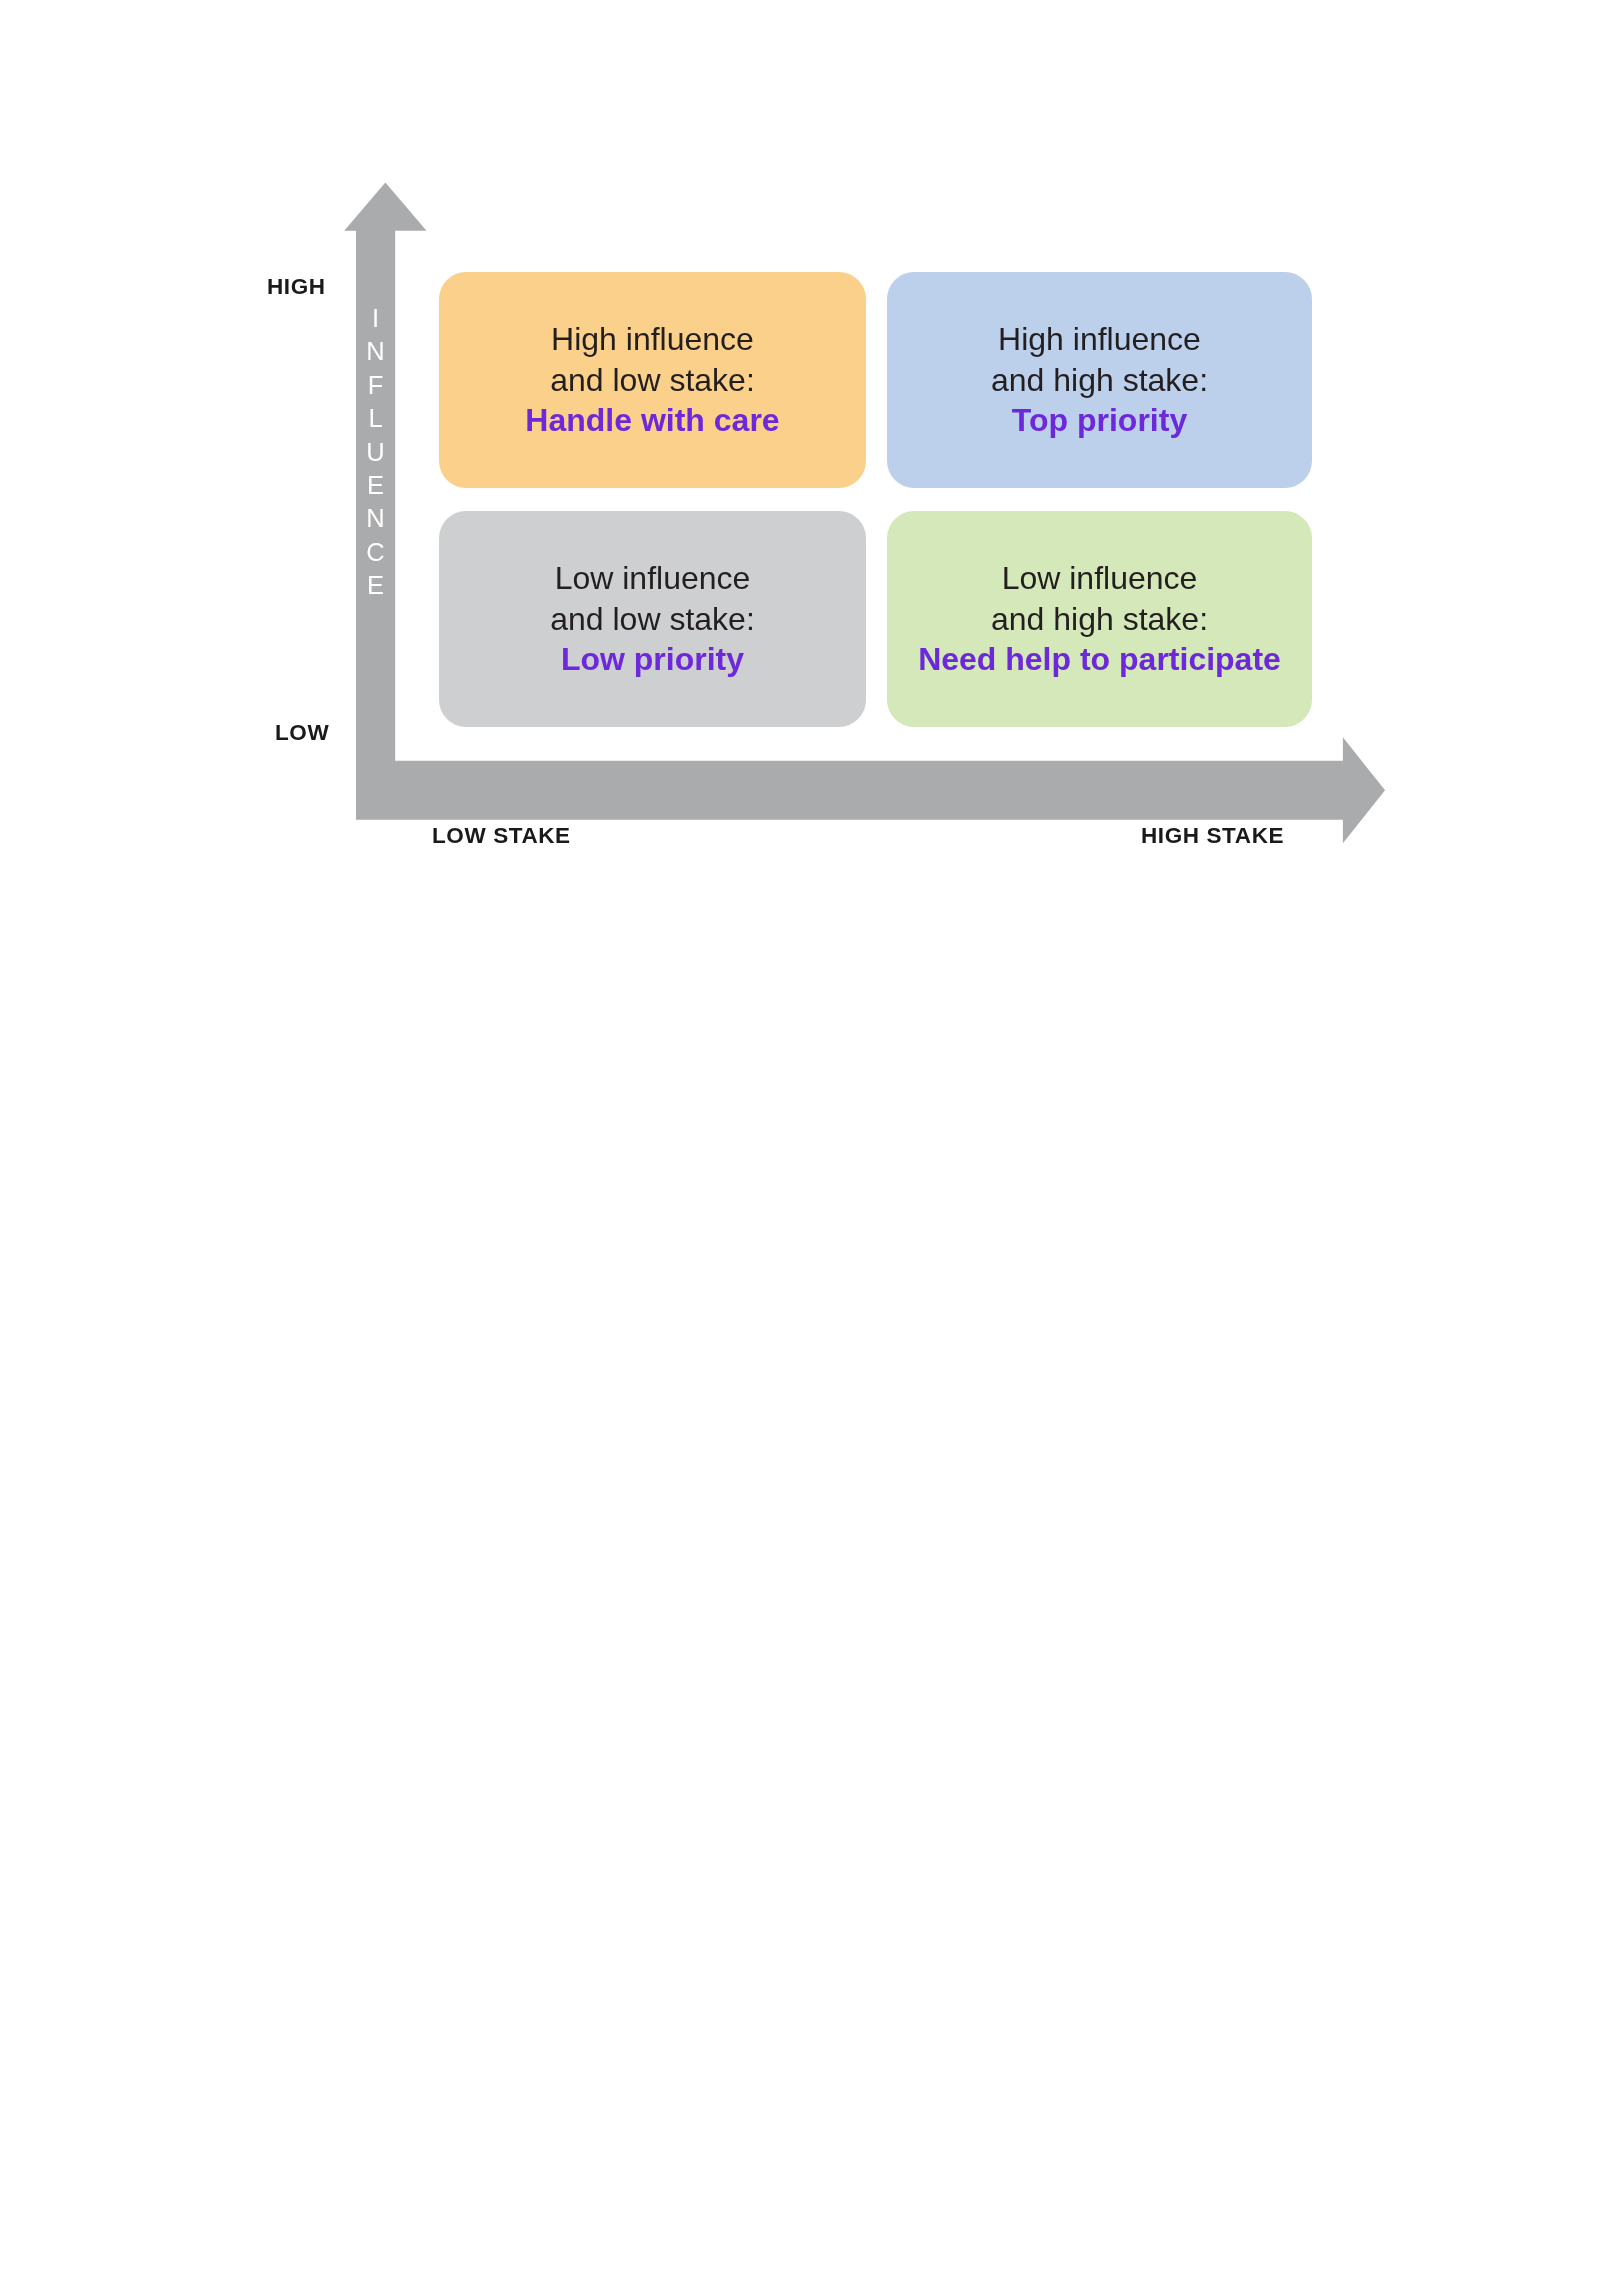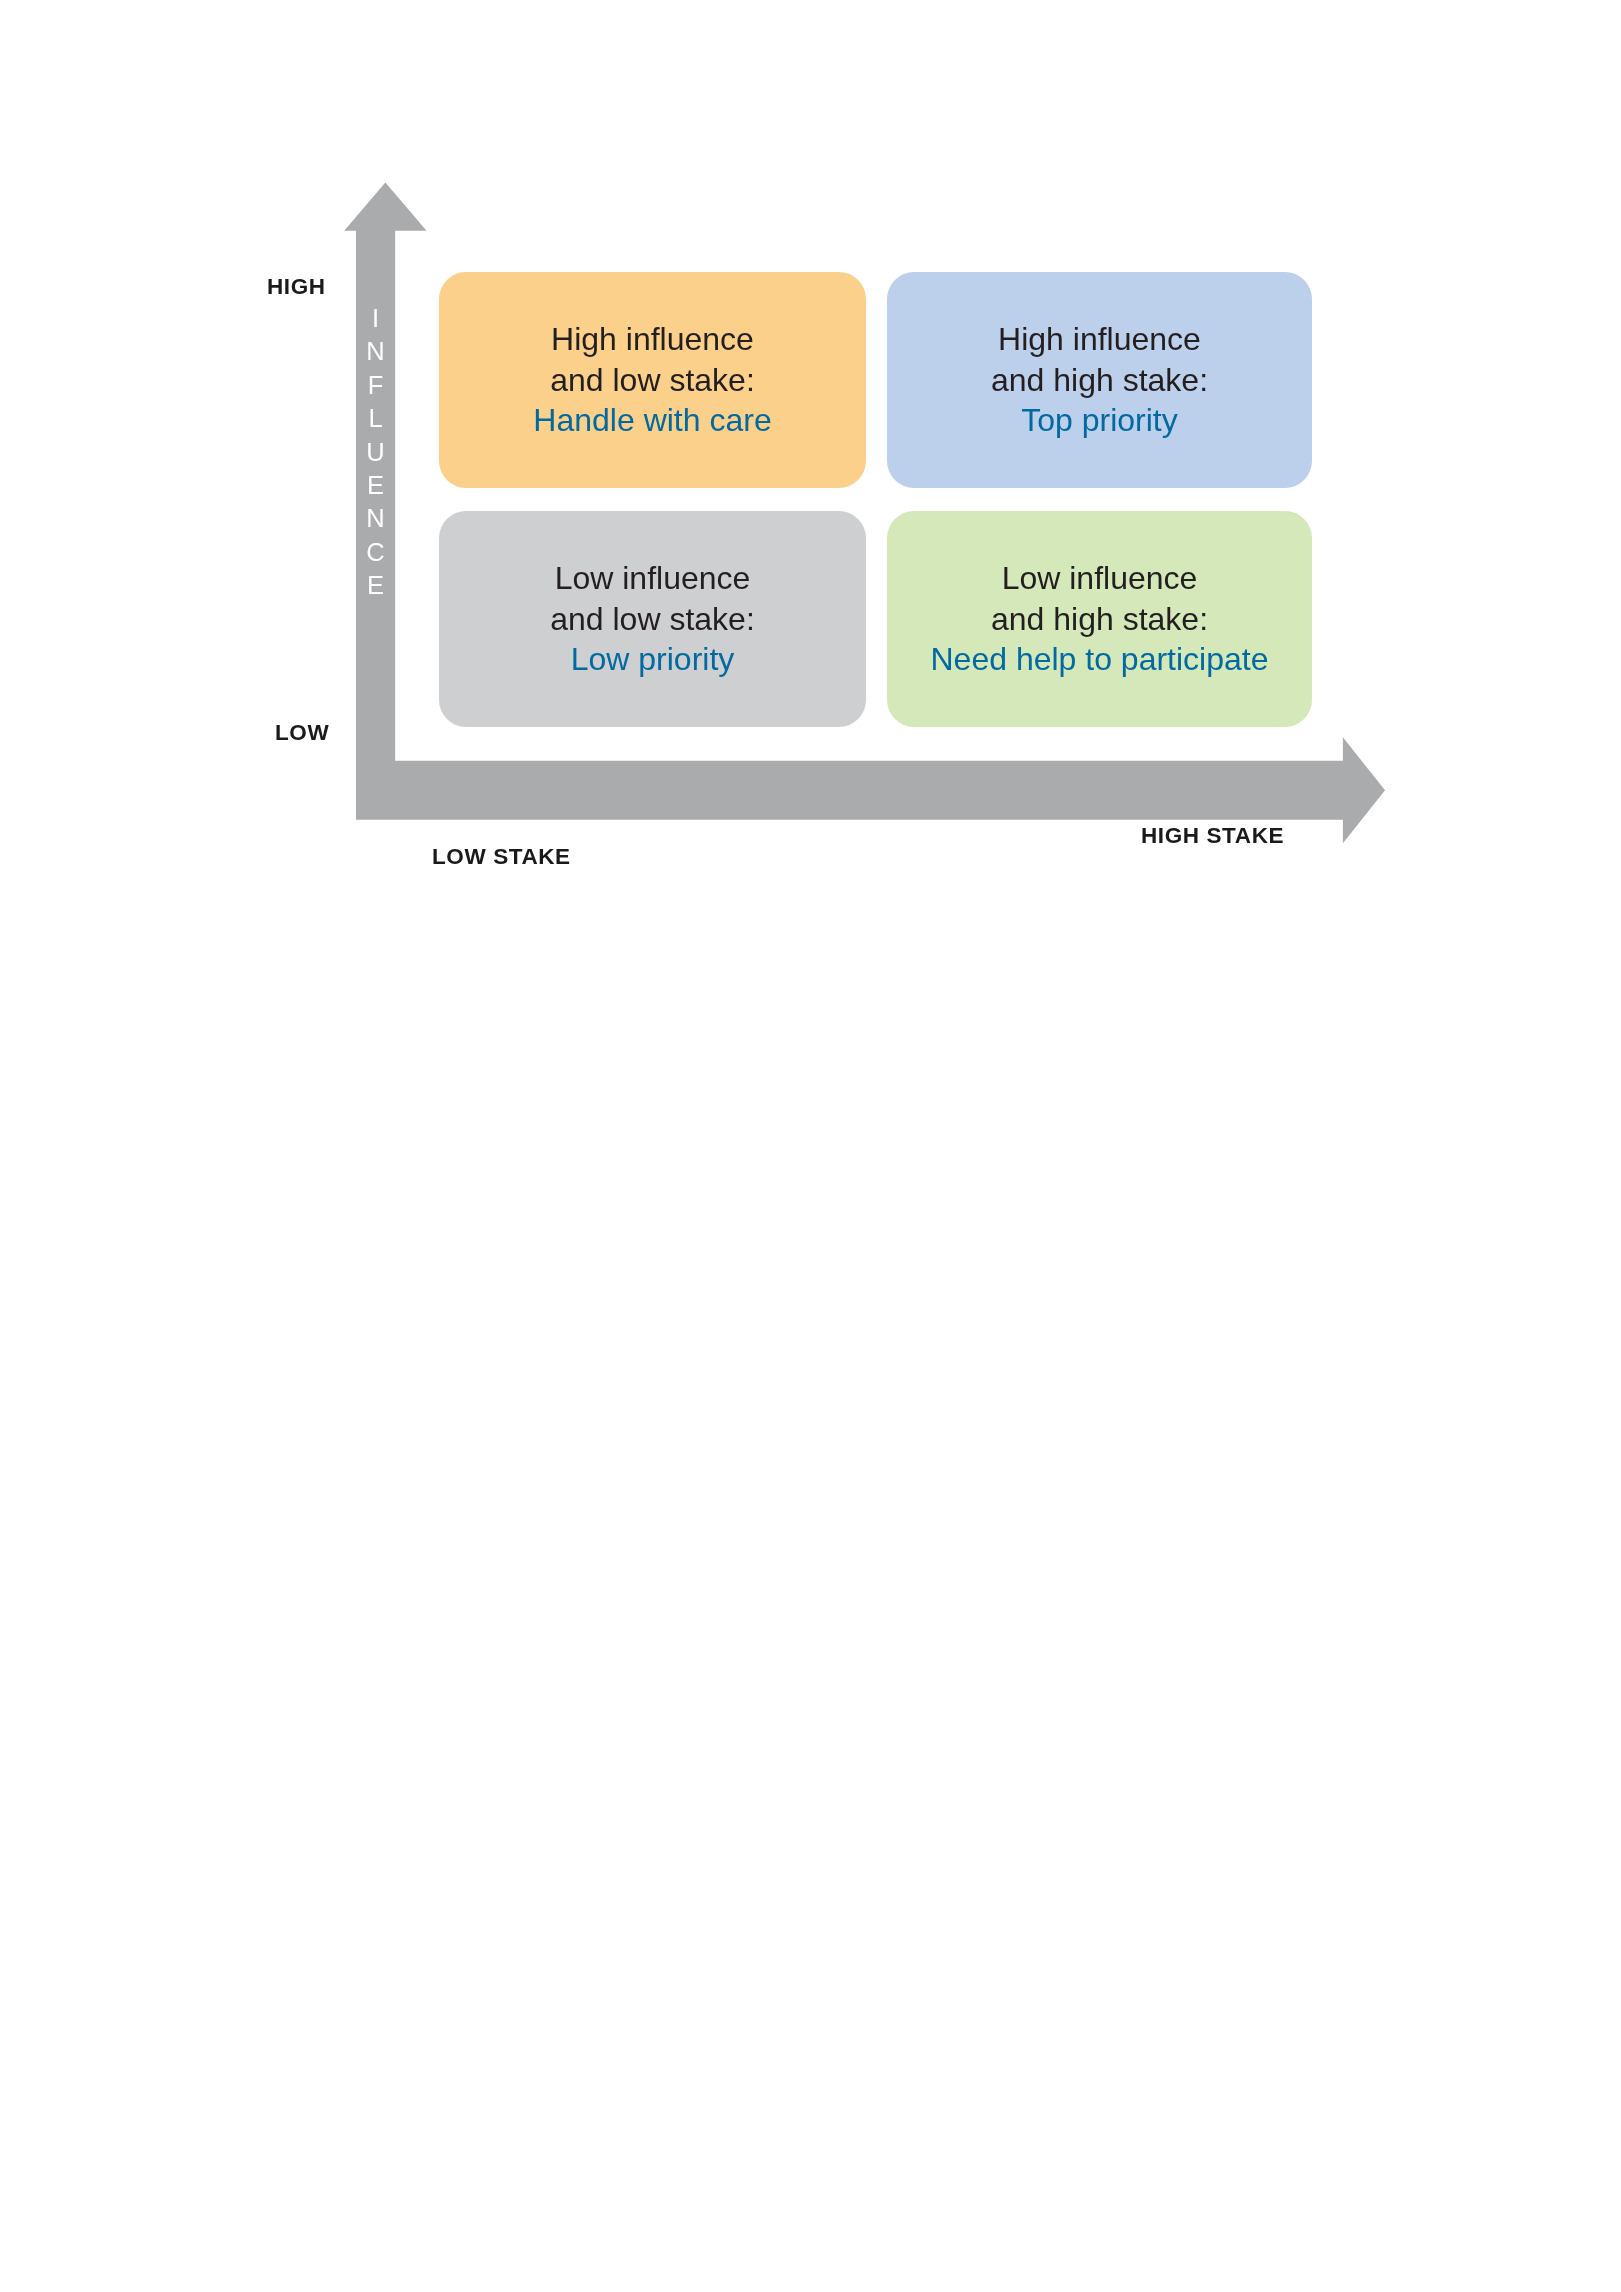--- a/index.html
+++ b/index.html
@@ -37,21 +37,21 @@
   .axis-end-label {
     position: absolute;
     font-size: 22.5px;
     font-weight: 700;
     color: #1a1a1a;
     letter-spacing: 0.6px;
     white-space: nowrap;
   }
   #label-high      { left: 256px; top: 274px; }
   #label-low       { left: 264px; top: 720px; text-align: center; }
-  #label-low-stake { left: 421px; top: 823px; margin-top: 21px; }
+  #label-low-stake { left: 421px; top: 823px; }
   #label-high-stake{ left: 1130px; top: 823px; }
 
   
   #influence-title {
     position: absolute;
     left: 345px;
     top: 302px;
     width: 39px;
     display: flex;
     flex-direction: column;
@@ -85,21 +85,22 @@
     flex-direction: column;
     align-items: center;
     justify-content: center;
     text-align: center;
     font-size: 32px;
     line-height: 1.28;
     color: #231f20;
     box-sizing: border-box;
   }
   .quadrant .accent {
-    color: #0369a1;
+    color: #6d28d9;
+    font-weight: bold;
   }
 
   #q-top-left     { left: 428px;  top: 272px; width: 427px; height: 216px; background: #fbd08a; }
   #q-top-right    { left: 876px;  top: 272px; width: 425px; height: 216px; background: #bccfeb; }
   #q-bottom-left  { left: 428px;  top: 511px; width: 427px; height: 216px; background: #cecfd1; }
   #q-bottom-right { left: 876px;  top: 511px; width: 425px; height: 216px; background: #d4e8ba; }
 
   #q-bottom-right .line1,
   #q-bottom-right .line2 { padding: 0 0; }
 </style>

